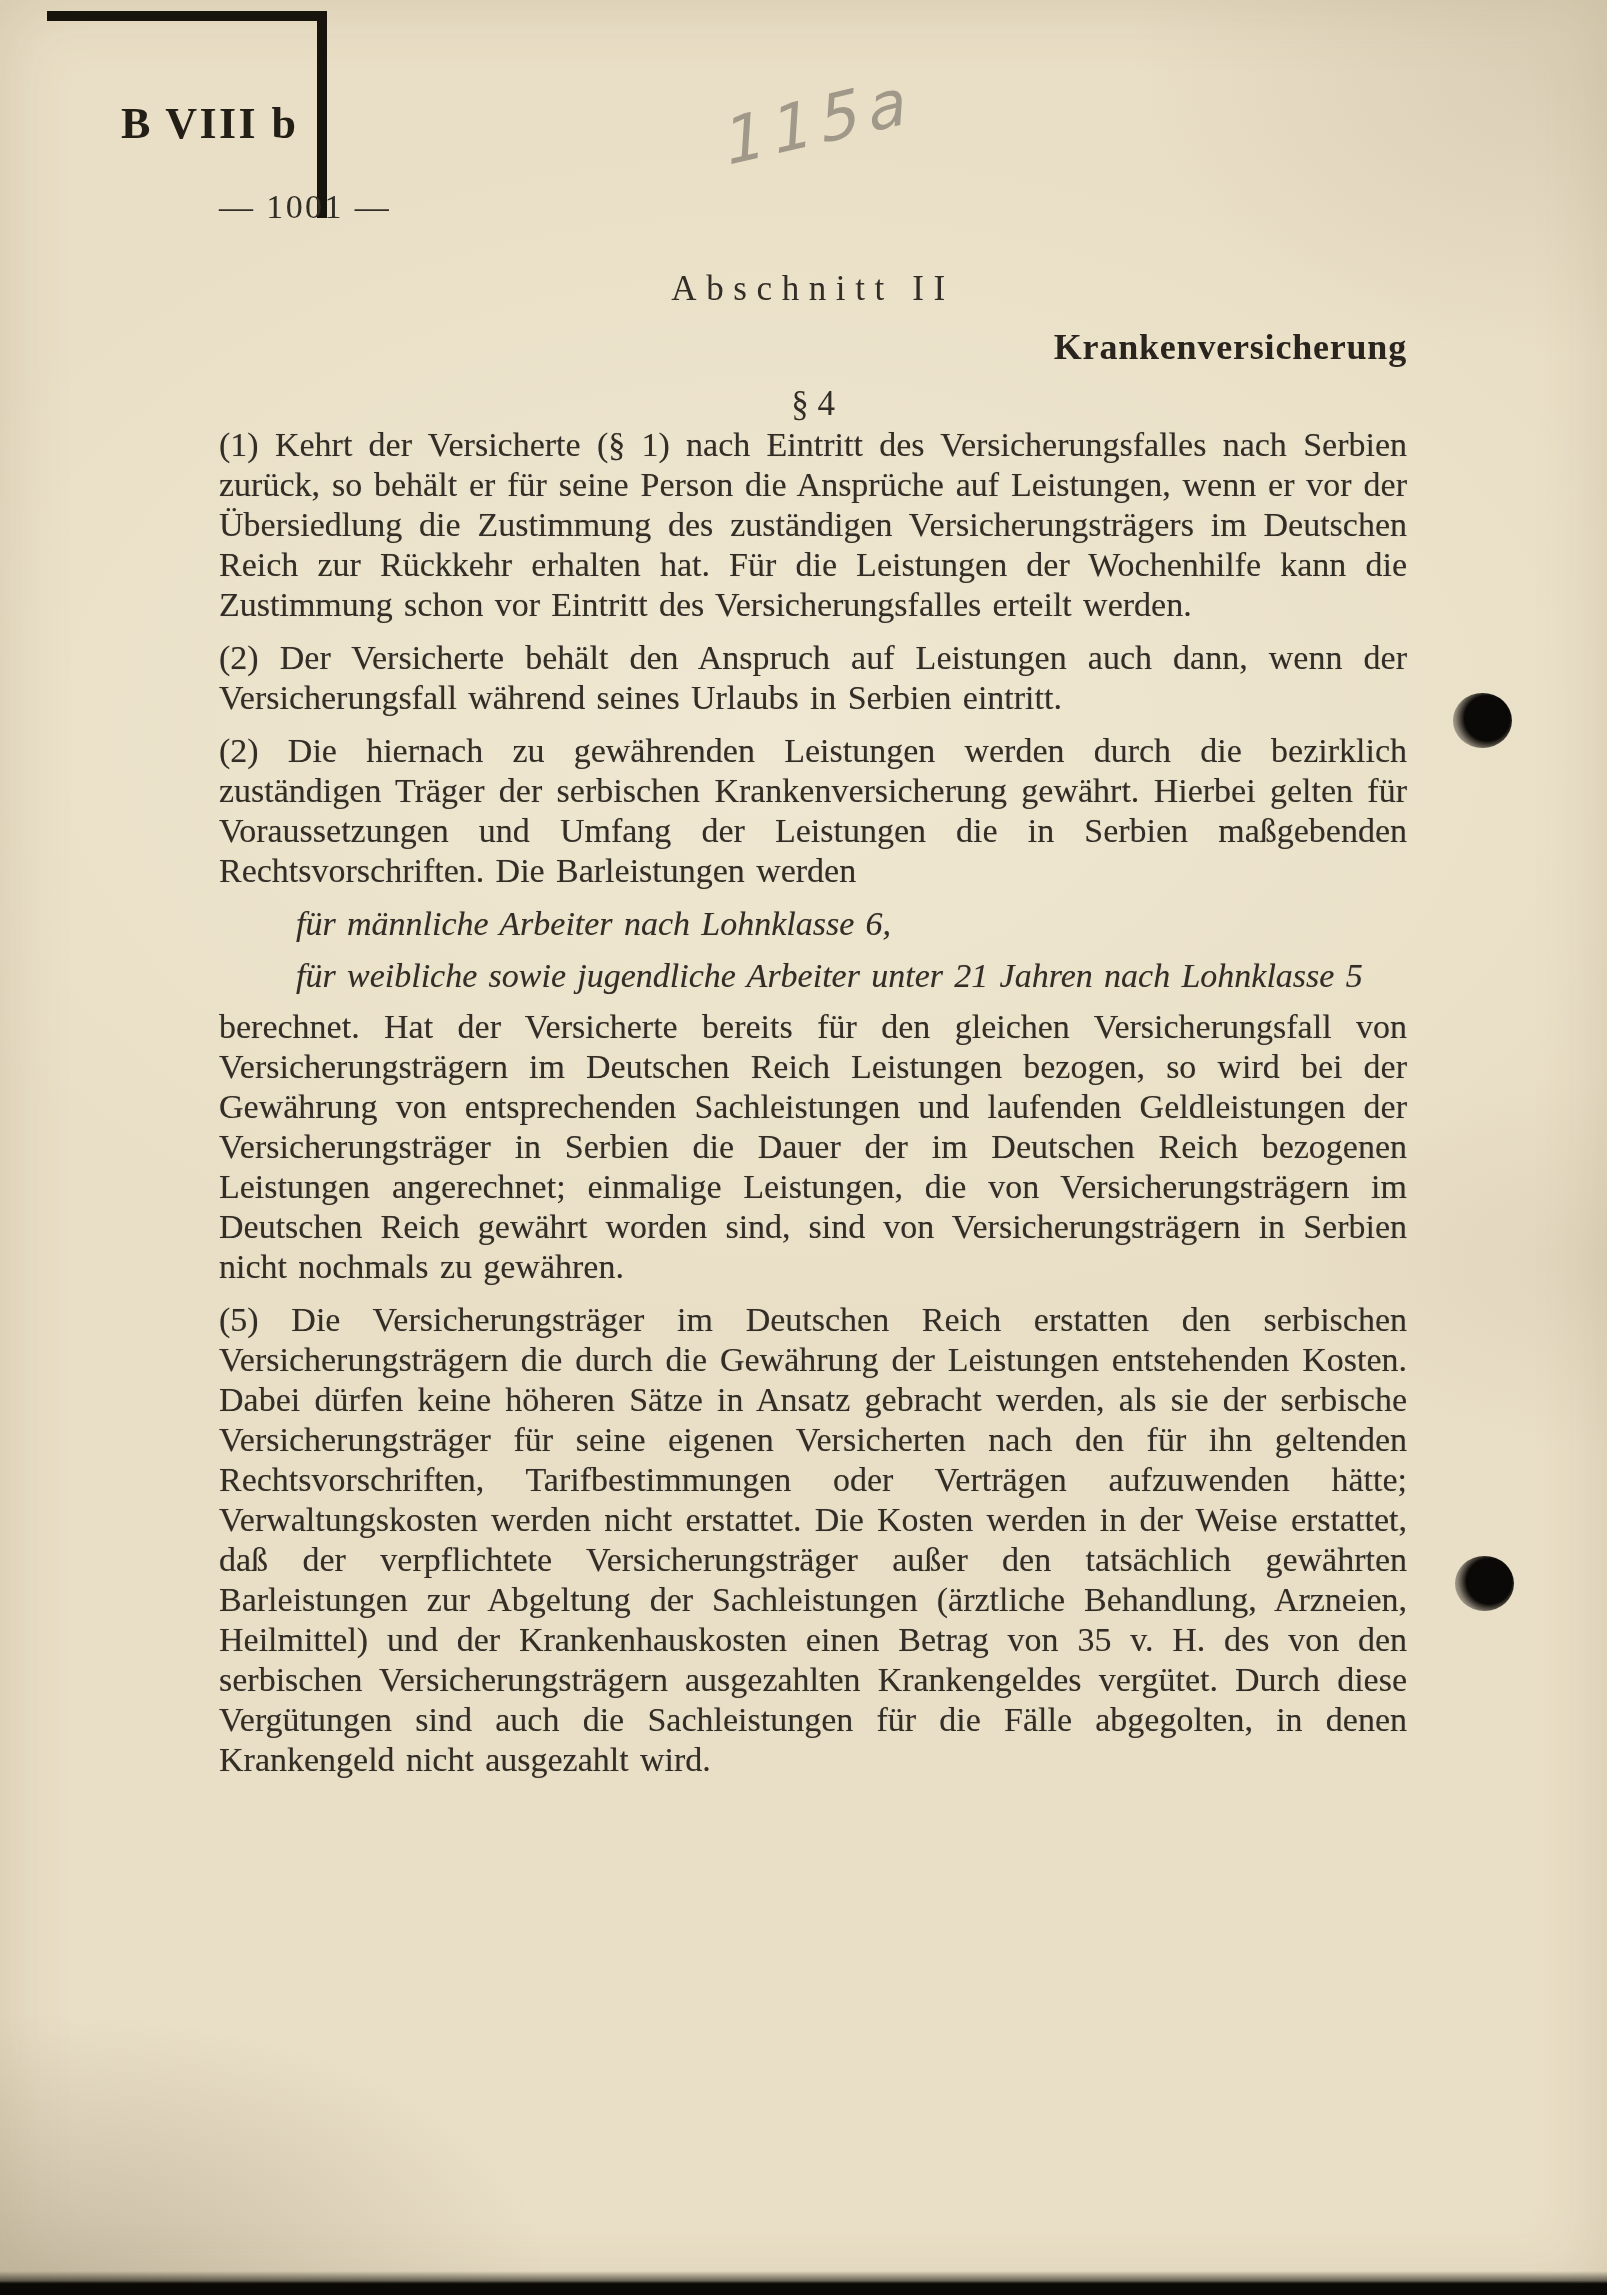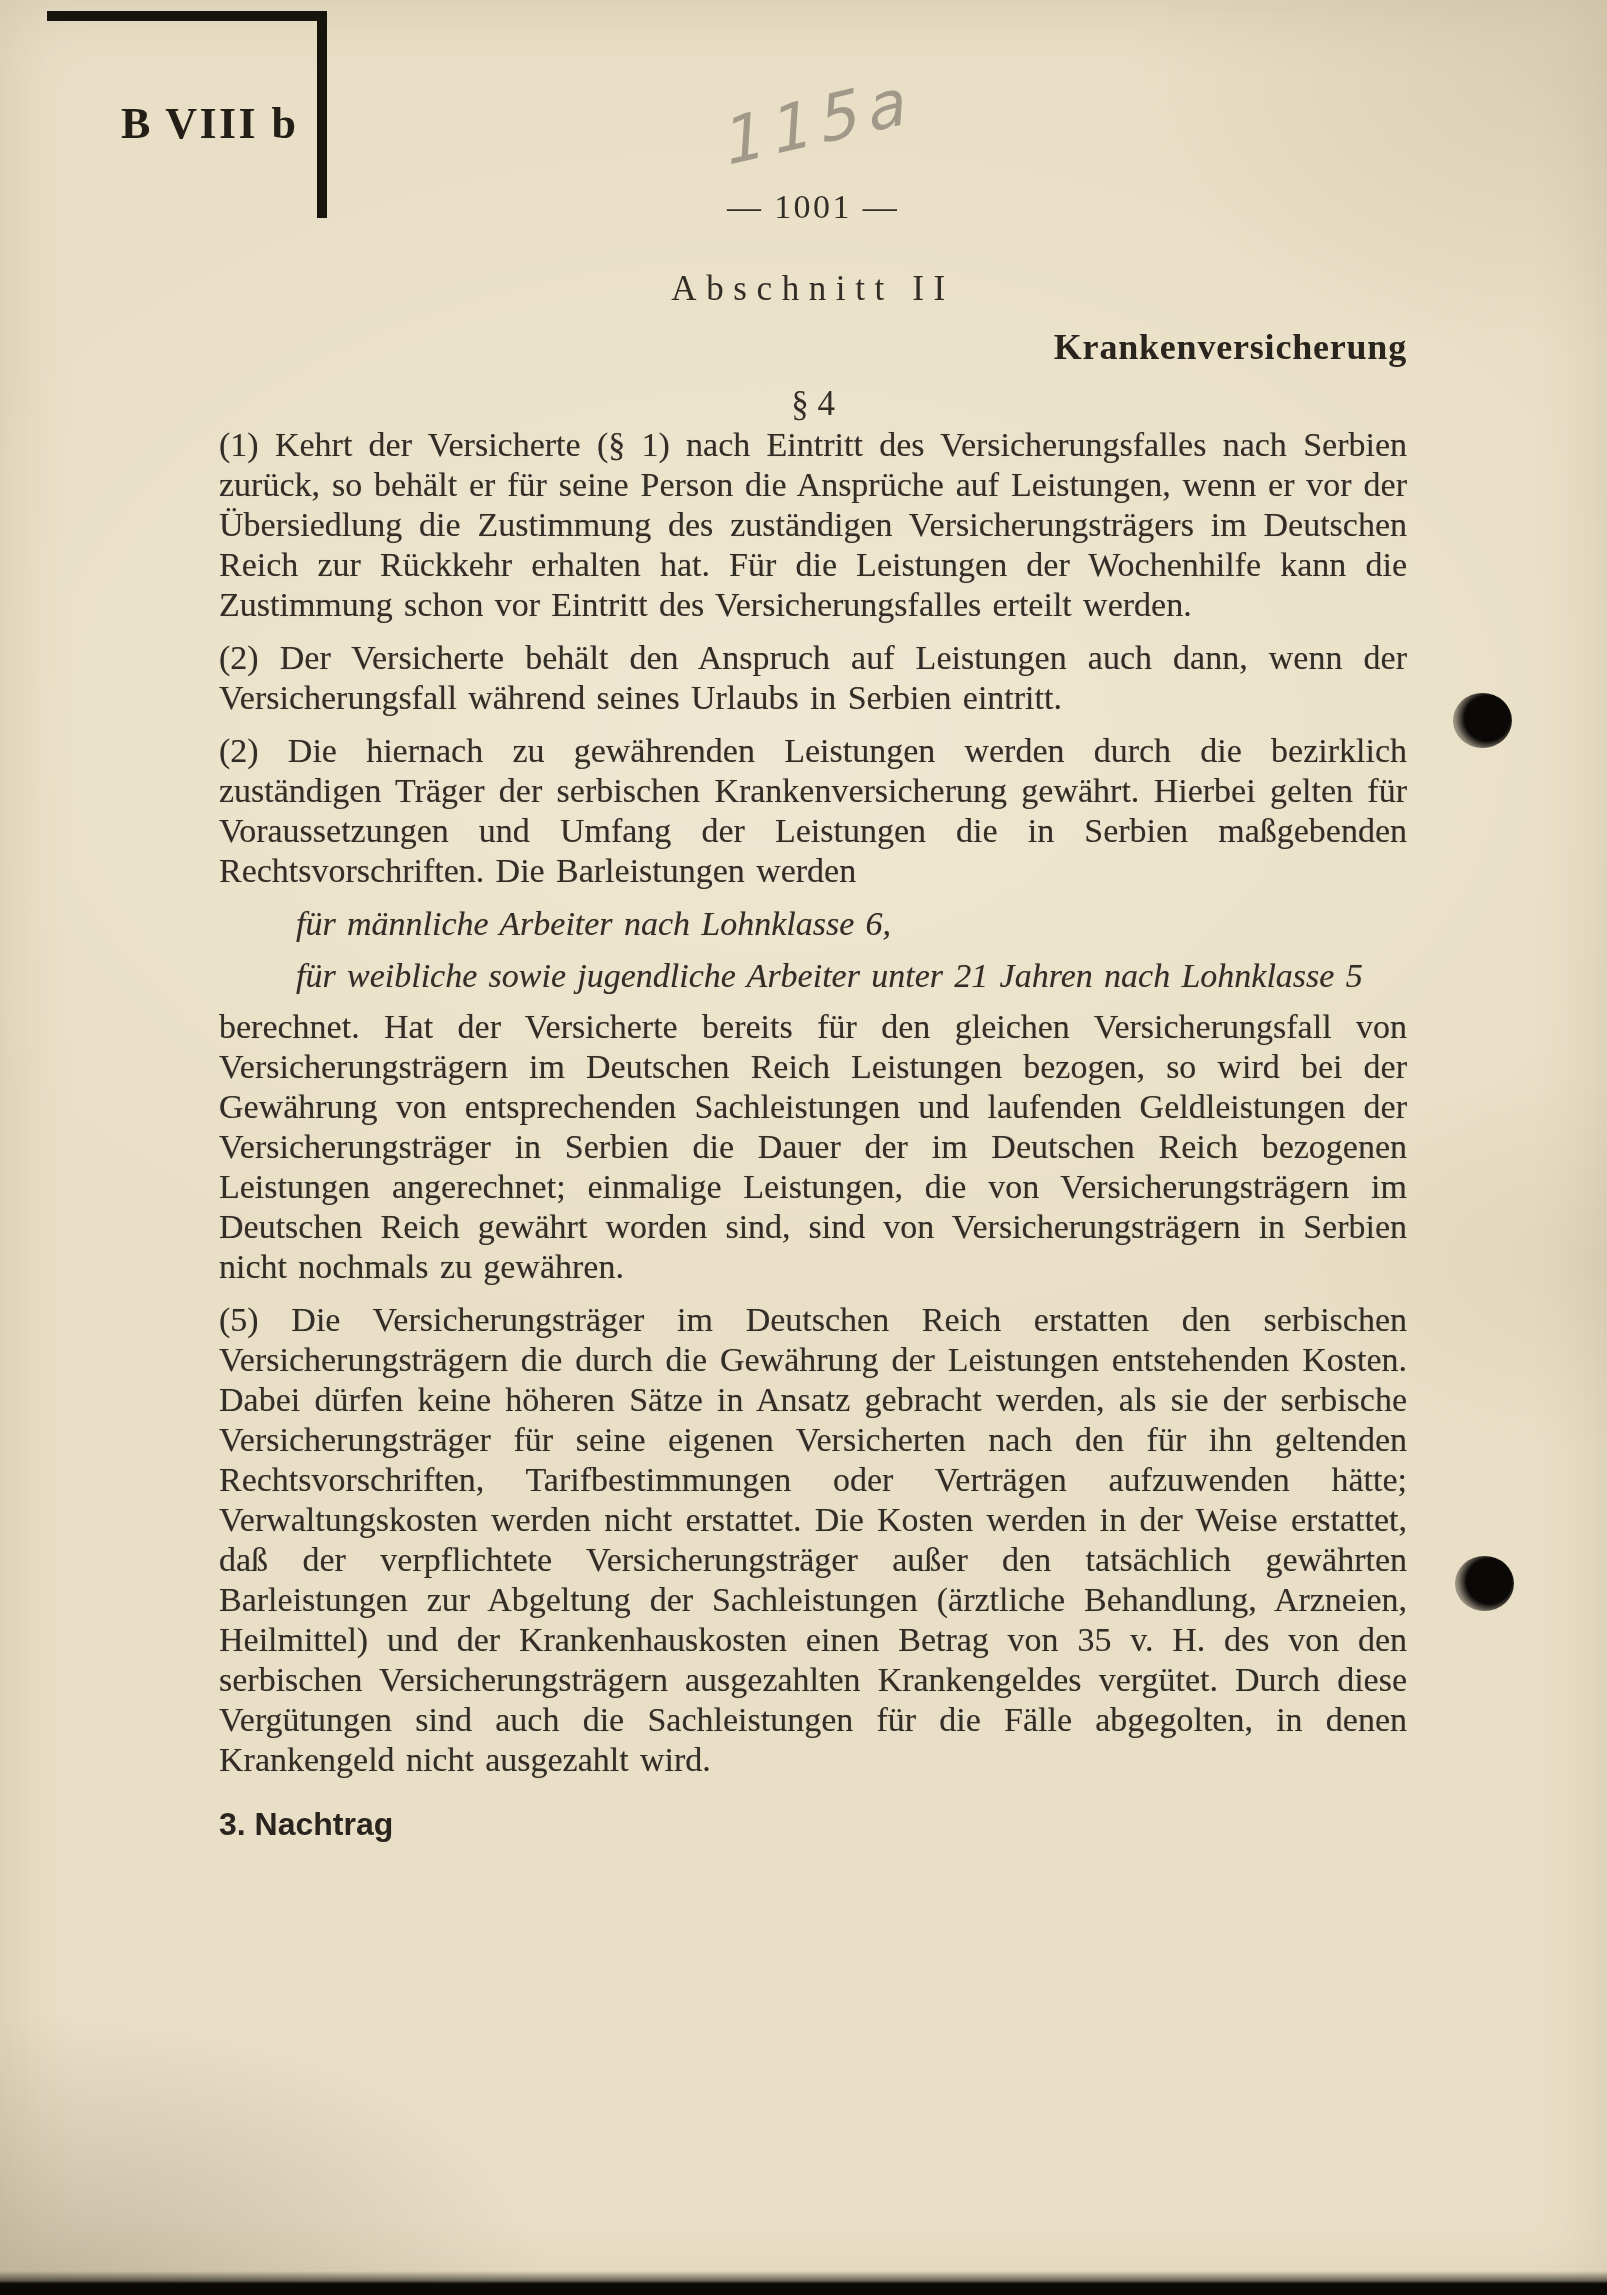--- a/index.html
+++ b/index.html
@@ -51,21 +51,20 @@
       opacity: 0.8;
     }
 
     .content {
       position: absolute;
       left: 219px; top: 0;
       width: 1188px;
     }
     .page-number {
       margin-top: 186px;
-      text-align: center;
       font-size: 34px;
       line-height: 42px;
       letter-spacing: 2.4px;
     }
     .section-heading {
       margin-top: 40px;
       text-align: center;
       font-size: 35px;
       line-height: 42px;
       letter-spacing: 9.6px;
@@ -159,21 +158,20 @@
     <div class="body">
       <p>(1) Kehrt der Versicherte (§ 1) nach Eintritt des Versicherungsfalles nach Serbien zurück, so behält er für seine Person die Ansprüche auf Leistungen, wenn er vor der Übersiedlung die Zustimmung des zuständigen Versicherungsträgers im Deutschen Reich zur Rückkehr erhalten hat. Für die Leistungen der Wochenhilfe kann die Zustimmung schon vor Eintritt des Versicherungsfalles erteilt werden.</p>
       <p>(2) Der Versicherte behält den Anspruch auf Leistungen auch dann, wenn der Versicherungsfall während seines Urlaubs in Serbien eintritt.</p>
       <p>(2) Die hiernach zu gewährenden Leistungen werden durch die bezirklich zuständigen Träger der serbischen Krankenversicherung gewährt. Hierbei gelten für Voraussetzungen und Umfang der Leistungen die in Serbien maßgebenden Rechtsvorschriften. Die Barleistungen werden</p>
       <p class="indent">für männliche Arbeiter nach Lohnklasse 6,</p>
       <p class="indent">für weibliche sowie jugendliche Arbeiter unter 21 Jahren nach Lohnklasse 5</p>
       <p>berechnet. Hat der Versicherte bereits für den gleichen Versicherungsfall von Versicherungsträgern im Deutschen Reich Leistungen bezogen, so wird bei der Gewährung von entsprechenden Sachleistungen und laufenden Geldleistungen der Versicherungsträger in Serbien die Dauer der im Deutschen Reich bezogenen Leistungen angerechnet; einmalige Leistungen, die von Versicherungsträgern im Deutschen Reich gewährt worden sind, sind von Versicherungsträgern in Serbien nicht nochmals zu gewähren.</p>
       <p>(5) Die Versicherungsträger im Deutschen Reich erstatten den serbischen Versicherungsträgern die durch die Gewährung der Leistungen entstehenden Kosten. Dabei dürfen keine höheren Sätze in Ansatz gebracht werden, als sie der serbische Versicherungsträger für seine eigenen Versicherten nach den für ihn geltenden Rechtsvorschriften, Tarifbestimmungen oder Verträgen aufzuwenden hätte; Verwaltungskosten werden nicht erstattet. Die Kosten werden in der Weise erstattet, daß der verpflichtete Versicherungsträger außer den tatsächlich gewährten Barleistungen zur Abgeltung der Sachleistungen (ärztliche Behandlung, Arzneien, Heilmittel) und der Krankenhauskosten einen Betrag von 35 v. H. des von den serbischen Versicherungsträgern ausgezahlten Krankengeldes vergütet. Durch diese Vergütungen sind auch die Sachleistungen für die Fälle abgegolten, in denen Krankengeld nicht ausgezahlt wird.</p>
     </div>
 
-    <div class="footer-label">3. Nachtrag</div>
 
   </div>
 
   <div class="hole hole-top"></div>
   <div class="hole hole-bottom"></div>
 
   <div class="scan-edge"></div>
 
 </div>
 

